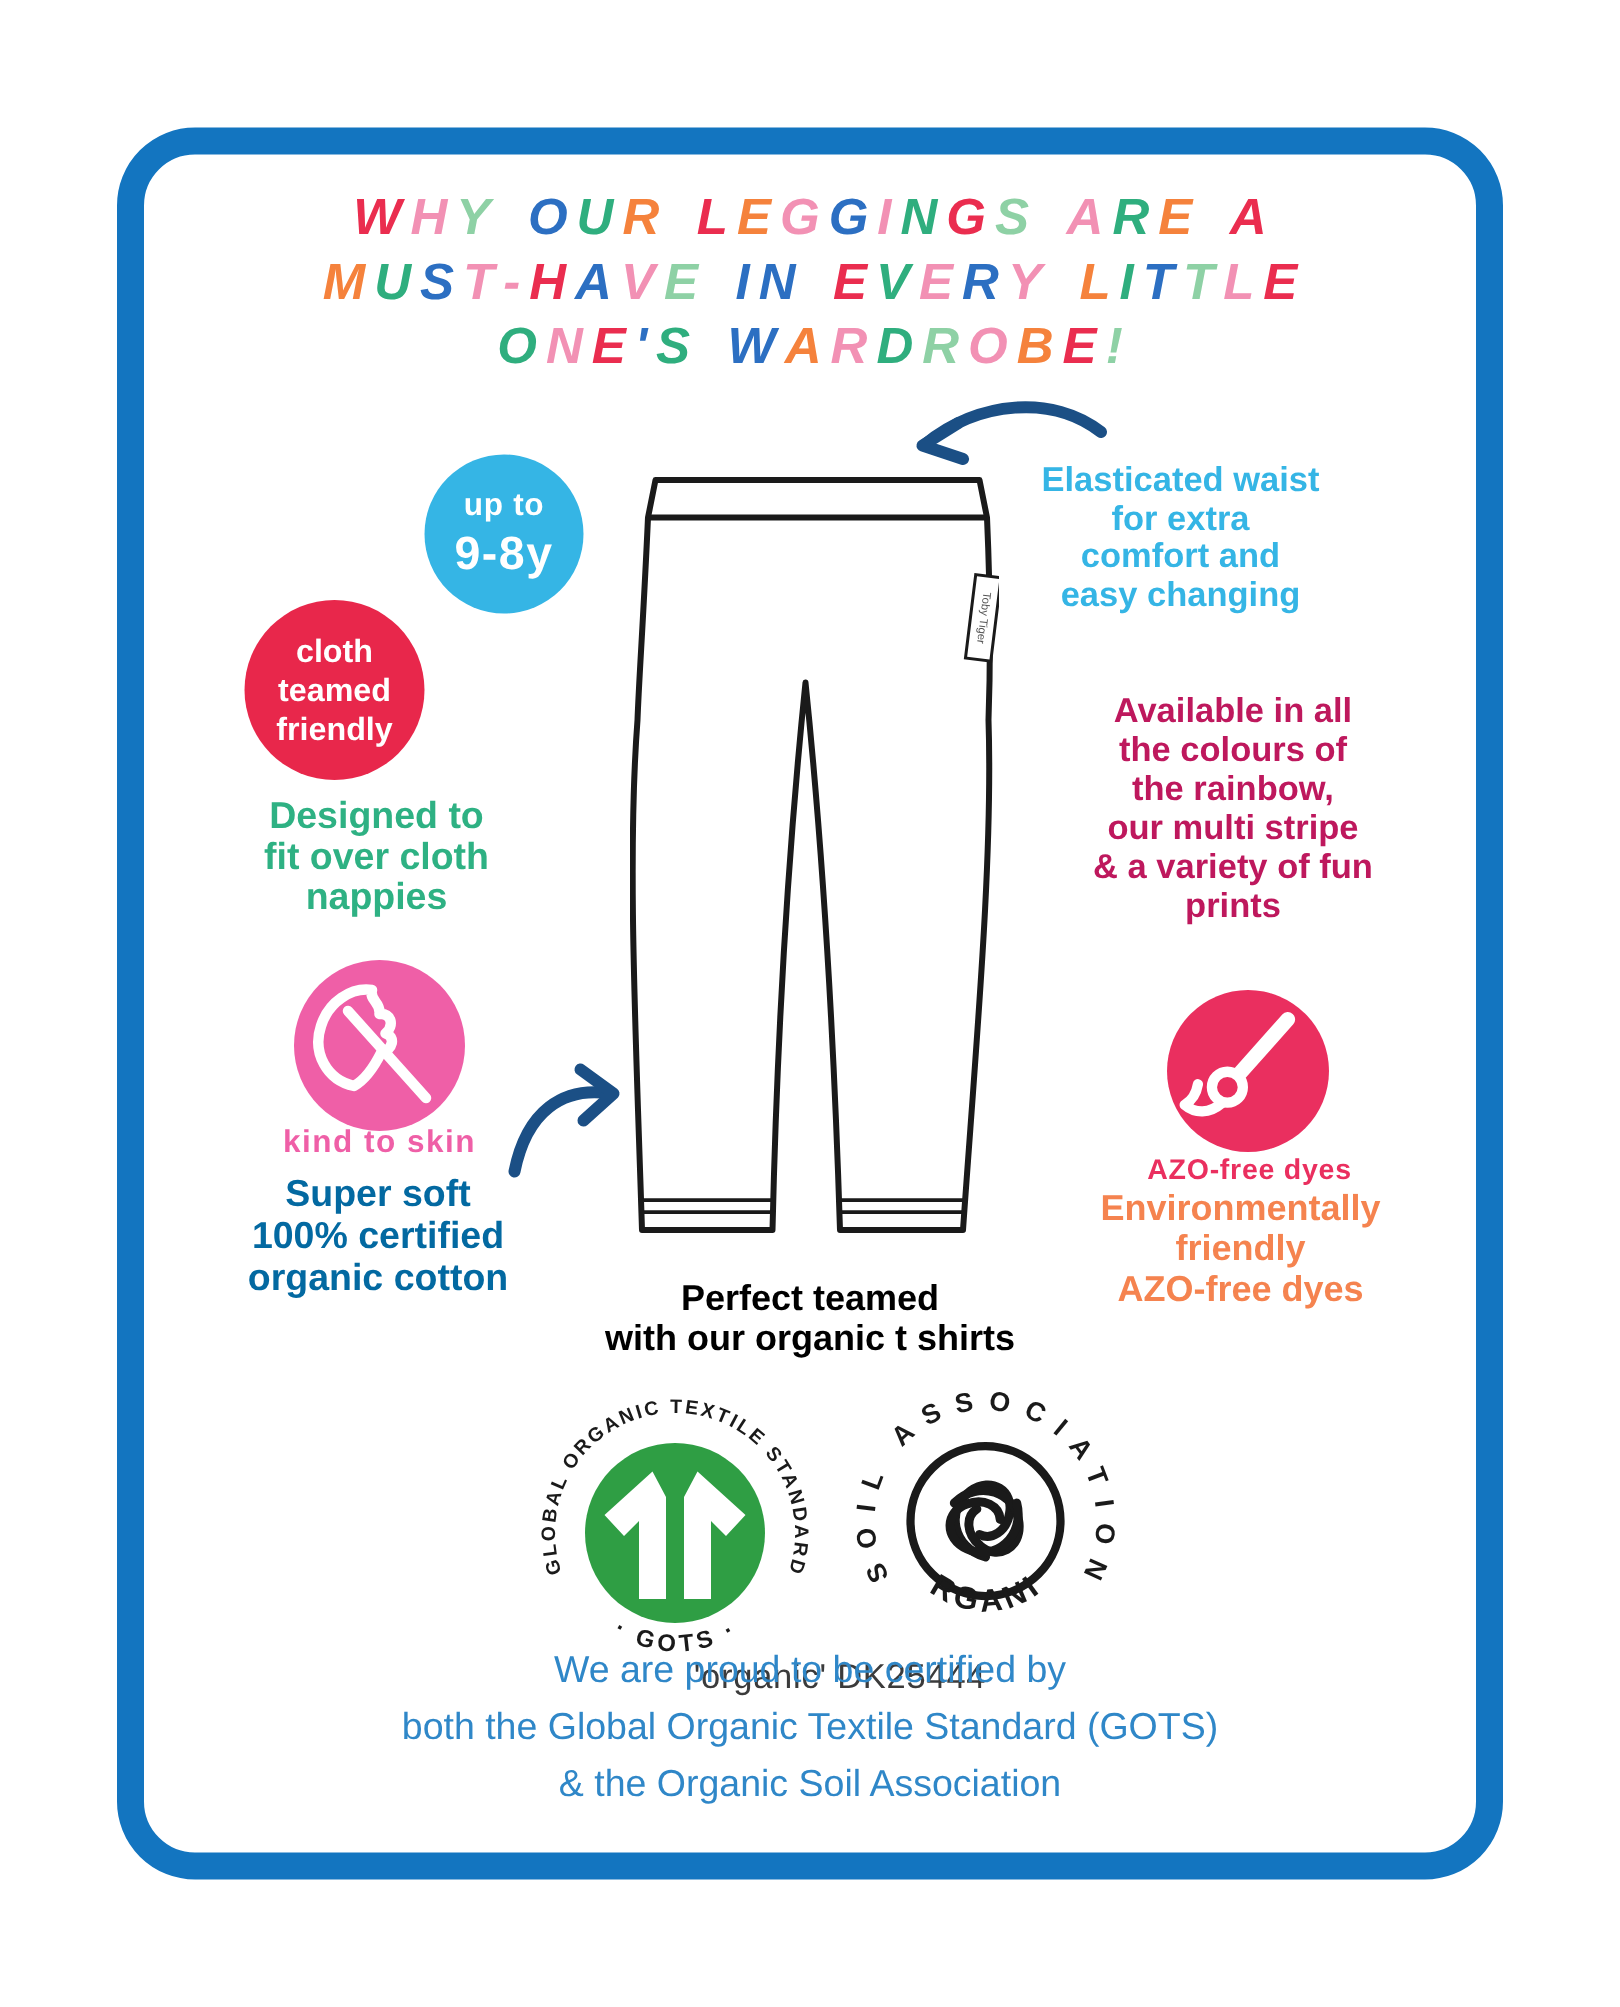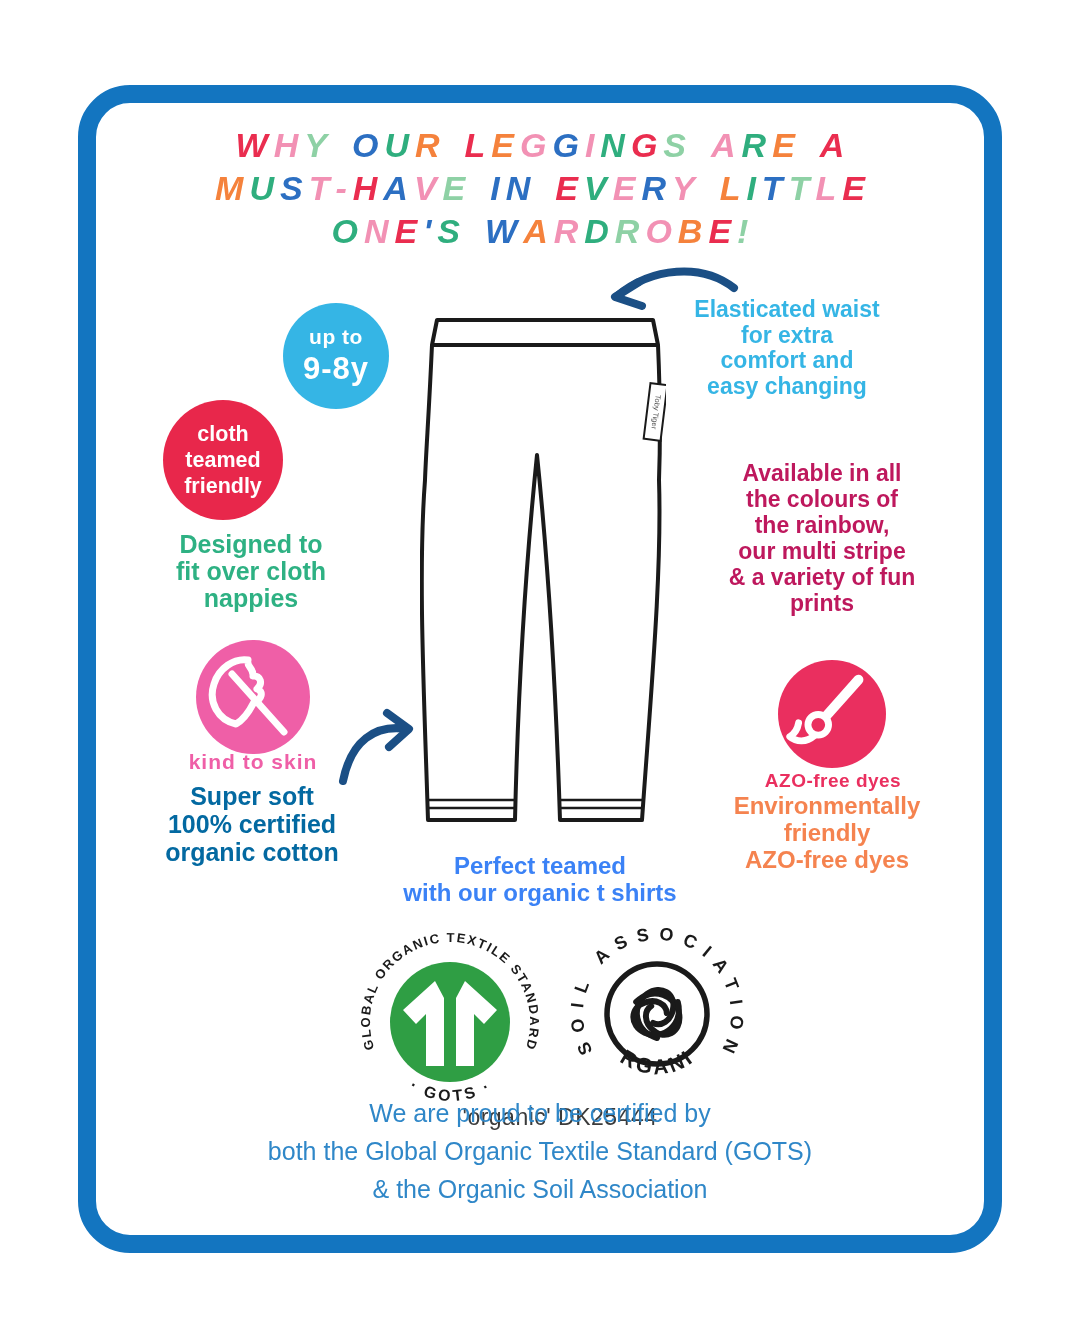--- a/index.html
+++ b/index.html
@@ -16,21 +16,21 @@
   .badge{position:absolute;border-radius:50%;color:#fff;display:flex;flex-direction:column;
          align-items:center;justify-content:center;text-align:center;font-weight:700;}
   .badge-age{left:283px;top:303px;width:106px;height:106px;}
   .badge-age .small{font-size:21px;letter-spacing:.5px;}
   .badge-age .big{font-size:31px;letter-spacing:1px;margin-top:2px;}
   .badge-nappy{left:163px;top:400px;width:120px;height:120px;font-size:21.5px;line-height:26px;white-space:pre-line;}
   .badge-icon{left:196px;top:640px;width:114px;height:114px;}
   .badge-dyes{left:778px;top:660px;width:108px;height:108px;}
   
   .callout{position:absolute;font-weight:700;text-align:center;white-space:pre-line;}
-  .co-elastic{left:657px;width:260px;top:297px;font-size:23px;line-height:25.5px;}
+  .co-elastic{left:657px;width:260px;top:307px;font-size:23px;line-height:25.5px;}
   .co-colours{left:692px;width:260px;top:460px;font-size:23px;line-height:26px;}
   .co-eco{left:697px;width:260px;top:792px;font-size:24px;line-height:27px;}
   .co-nappies{left:96px;width:260px;top:531px;font-size:25px;line-height:27px;}
   .co-soft{left:122px;width:260px;top:782px;font-size:25px;line-height:28px;}
   .co-teamed{left:375px;width:330px;top:852px;font-size:24px;line-height:27px;}
   .icon-label{position:absolute;font-weight:700;text-align:center;}
   .lbl-skin{left:173px;width:160px;top:750px;font-size:21px;letter-spacing:1px;}
   .lbl-dyes{left:753px;width:160px;top:770px;font-size:19px;letter-spacing:.5px;}
   
   .leggings{position:absolute;left:420px;top:312px;}
@@ -98,21 +98,21 @@
 prints</div>
   <div class="callout co-eco" style="color: rgb(245, 131, 79);">Environmentally
 friendly
 AZO-free dyes</div>
   <div class="callout co-nappies" style="color: rgb(46, 177, 131); margin-left: 25px;">Designed to
 fit over cloth
 nappies</div>
   <div class="callout co-soft" style="color: #0369a1;">Super soft
 100% certified
 organic cotton</div>
-  <div class="callout co-teamed" style="color: #3b82f6;">Perfect teamed
+  <div class="callout co-teamed" style="color: #000000;">Perfect teamed
 with our organic t shirts</div>
 
   <svg class="leggings" width="246" height="515" viewBox="0 0 246 515">
     <g fill="#ffffff" stroke="#1a1a1a" stroke-linejoin="round">
       <path stroke-width="4" d="M 17,8 L 233,8 L 238,33
         C 241,100 240,140 239,168
         C 242,260 231,380 222,508
         L 140,508
         C 136,380 128,250 117,143
         C 106,250 98,380 95,508

